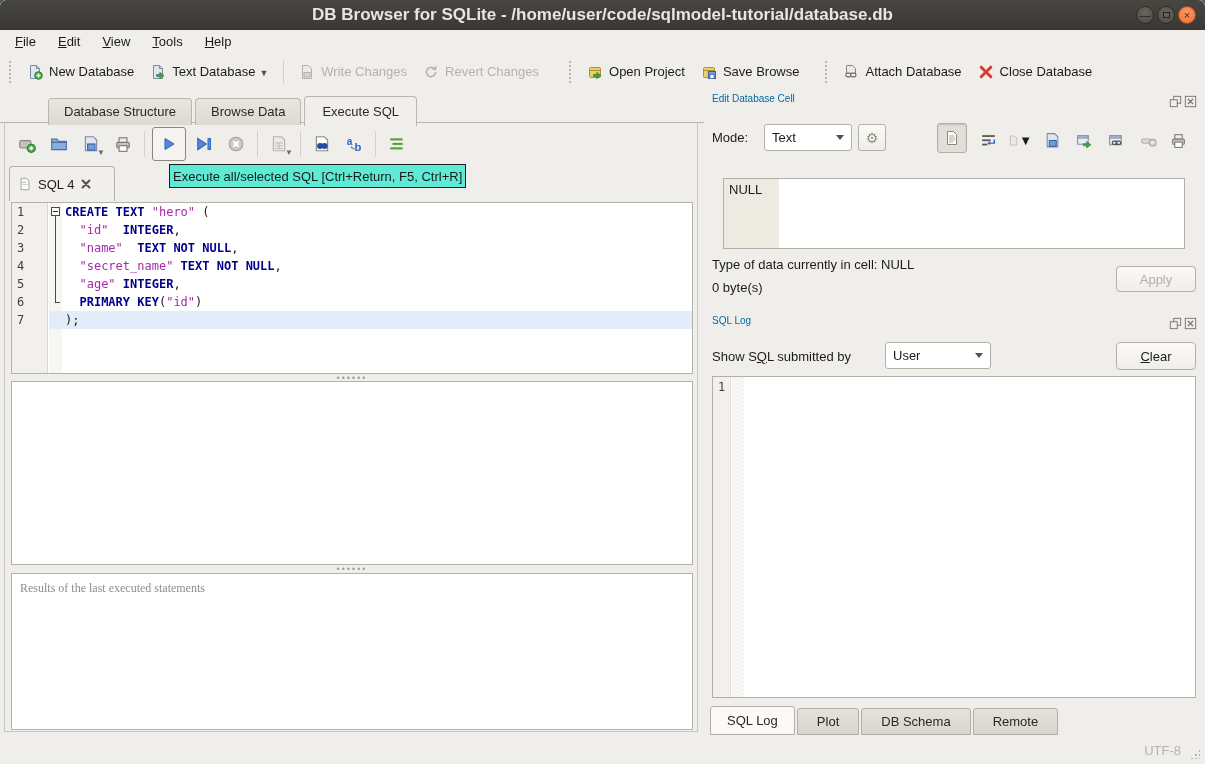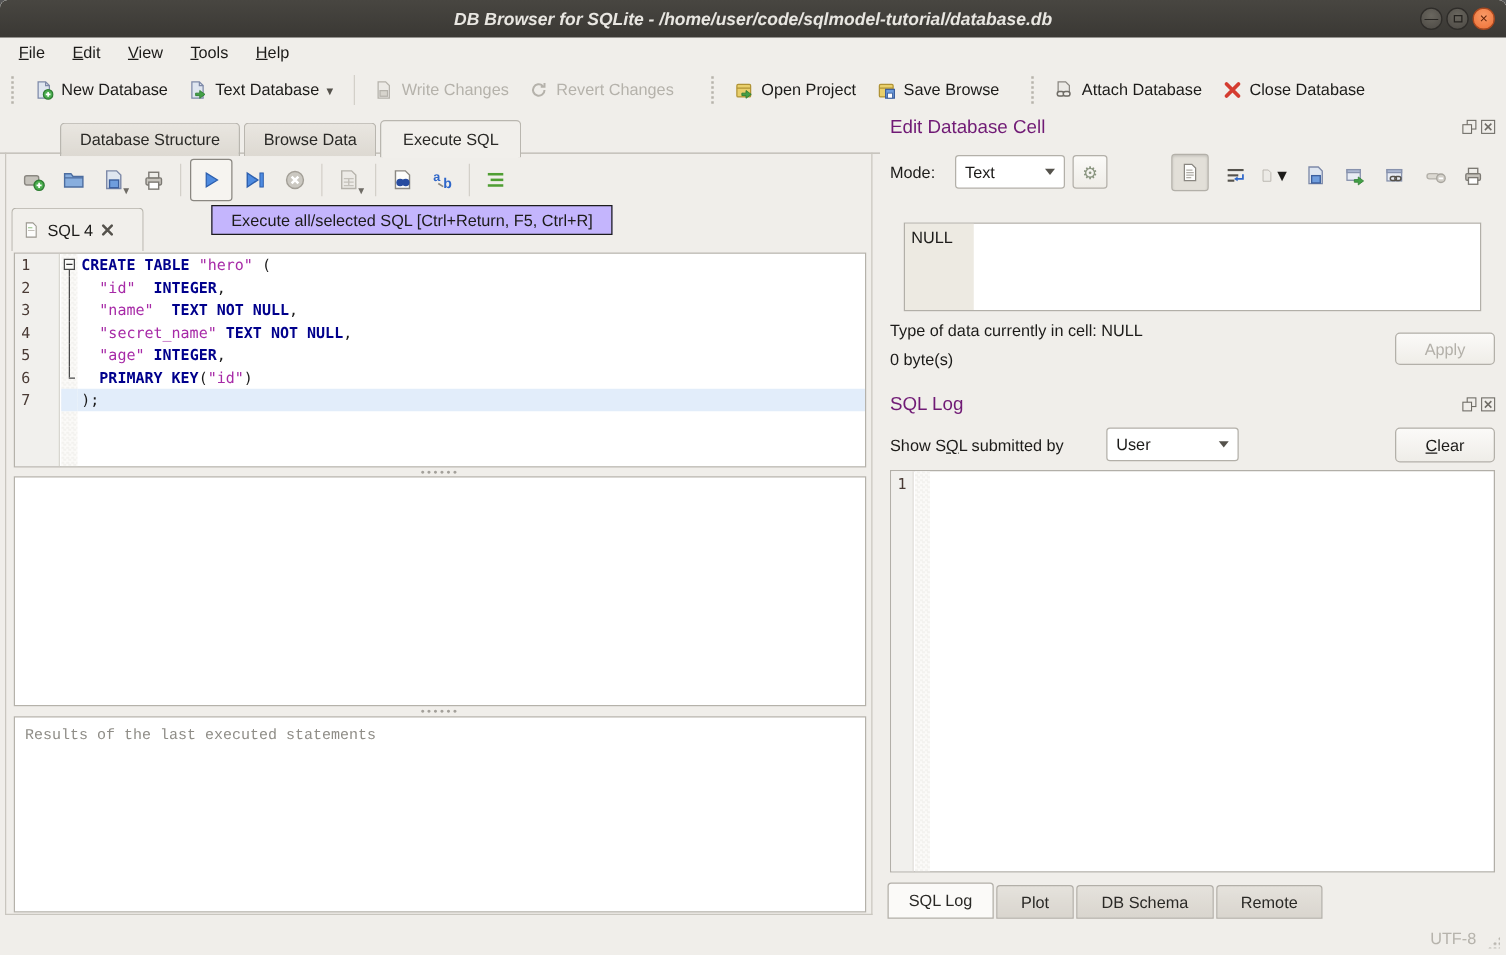--- a/index.html
+++ b/index.html
@@ -6,21 +6,21 @@
   html,body { background:#555; }
   .window {
     position:relative; width:1205px; height:764px; overflow:hidden;
     background:#f0eeea; font-family:"Liberation Sans", sans-serif; font-size:13px; color:#1c1b19;
     border-radius:6px 6px 0 0;
   }
   
   .titlebar { position:absolute; left:0; top:0; width:100%; height:30px;
     background:linear-gradient(#484641,#3a3834); border-radius:6px 6px 0 0;
     display:flex; align-items:center; justify-content:center; }
-  .titlebar .title { color:#e8e6e1; font-weight:bold; font-size:14px;font-style:italic; }
+  .titlebar .title { color:#e8e6e1; font-weight:bold; font-size:17px; }
   .winbtns { position:absolute; right:9px; top:6px; display:flex; gap:3px; }
   .winbtn { width:18px; height:18px; border-radius:50%; display:flex; align-items:center; justify-content:center;
     background:radial-gradient(circle at 50% 35%, #6a675f, #4b4843); border:1px solid #2e2c29; color:#24221f;
     font-size:11px; line-height:1; }
   .winbtn.close { background:radial-gradient(circle at 50% 35%, #f99a66, #ee7036); border:1px solid #a9481f; color:#5e2108; }
   .winbtn .sq { width:7px; height:6px; border:1px solid #24221f; }
   
   .menubar { position:absolute; left:0; top:30px; width:100%; height:23px; display:flex; align-items:center; padding-left:4px; }
   .menu-item { padding:2px 11px; }
   
@@ -43,22 +43,22 @@
   .sql-toolbar { position:absolute; left:6px; top:3px; height:38px; display:flex; align-items:center; }
   .sicon { display:flex; align-items:center; justify-content:center; width:26px; height:26px; margin:0 3px; position:relative; }
   .sicon .mini-drop { position:absolute; right:-1px; bottom:0; font-size:8px; color:#6f6c66; }
   .exec-btn { width:34px; height:34px; border:1px solid #8a8781; border-radius:3px; background:#f6f4f0;
     display:flex; align-items:center; justify-content:center; margin:0 2px; }
   .ssep { width:1px; height:26px; background:#d3d0c9; margin:0 5px; }
   
   .sqlfiletab { position:absolute; left:4px; top:44px; height:35px; width:106px; background:#f1efeb;
     border:1px solid #b5b2aa; border-bottom:none; border-radius:4px 4px 0 0; display:flex; align-items:center; gap:6px; padding:0 8px; z-index:1; }
   
-  .tooltip { position:absolute; left:164px; top:42px; height:24px; background:#c4b5fd; border:1px solid #1c1c1c;
-    display:flex; align-items:center; padding:0 15px; z-index:5; white-space:nowrap; }
+  .tooltip { position:absolute; left:164px; top:42px; height:24px; background:#5eead4; border:1px solid #1c1c1c;
+    display:flex; align-items:center; padding:0 3px; z-index:5; white-space:nowrap; }
   
   .editor { position:absolute; left:6px; top:80px; width:682px; height:172px; background:#fff; border:1px solid #b5b2aa; overflow:hidden; }
   .editor .underlay-gutter { position:absolute; left:0; top:0; bottom:0; width:36px; background:#f1f0ed; border-right:1px solid #d8d6d0; }
   .editor .underlay-fold { position:absolute; left:37px; top:0; bottom:0; width:13px;
     background:conic-gradient(#f3f2ef 25%, #fbfaf8 0 50%, #f3f2ef 0 75%, #fbfaf8 0) 0 0/4px 4px; }
   .code-row { position:relative; display:flex; height:18px; line-height:18px; font-family:"DejaVu Sans Mono", monospace; font-size:12px; }
   .gutter-num { flex:0 0 37px; padding-left:5px; color:#4a3b35; }
   .fold { flex:0 0 13px; position:relative; }
   .code-text { white-space:pre; padding-left:3px; color:#1a1a1a; }
   .code-row.current .code-text, .code-row.current .fold { background:#e2edfa; }
@@ -69,24 +69,24 @@
   .fold-open .fbox { position:absolute; left:2px; top:4px; width:9px; height:9px; border:1px solid #4a4a4a; background:#fbfbf9; }
   .fold-open .fbox::after { content:''; position:absolute; left:1px; top:3px; width:5px; height:1px; background:#333; }
   .fold-open .ftail { position:absolute; left:6px; top:13px; bottom:0; width:1px; background:#4a4a4a; }
   .fold-line::before { content:''; position:absolute; left:6px; top:0; bottom:0; width:1px; background:#4a4a4a; }
   .fold-corner::before { content:''; position:absolute; left:6px; top:0; height:9px; width:1px; background:#4a4a4a; }
   .fold-corner::after { content:''; position:absolute; left:6px; top:9px; width:5px; height:1px; background:#4a4a4a; }
   
   .hsplit { position:absolute; left:6px; width:682px; height:7px; display:flex; align-items:center; justify-content:center; }
   .hsplit .dots { color:#a3a09a; font-size:9px; letter-spacing:2px; line-height:4px; }
   .pane { position:absolute; left:6px; width:682px; background:#fff; border:1px solid #b5b2aa; }
-  .results-text { font-family:Liberation Mono, monospace; font-size:12px; color:#8f8d87; padding:7px 8px; }
+  .results-text { font-family:Liberation Serif, serif; font-size:12px; color:#8f8d87; padding:7px 8px; }
   
   .right { position:absolute; left:705px; top:0; width:500px; height:646px; }
-  .dock-title { position:absolute; left:7px; font-size:15px; color:#701a75; }
+  .dock-title { position:absolute; left:7px; font-size:10px; color:#0369a1; }
   .dock-icons { position:absolute; display:flex; gap:2px; }
   .combo { background:#fff; border:1px solid #b3b0a9; border-radius:3px; display:flex; align-items:center;
     justify-content:space-between; padding:0 7px; height:27px; }
   .combo .arrow { width:0; height:0; border-left:4px solid transparent; border-right:4px solid transparent; border-top:5px solid #55524c; margin-left:8px; }
   .sq-btn { border:1px solid #b3b0a9; border-radius:3px; background:linear-gradient(#fbfaf8,#efede8);
     display:flex; align-items:center; justify-content:center; }
   .sq-btn.pressed { background:#e2dfd8; box-shadow:inset 0 1px 2px rgba(0,0,0,.15); }
   .ricon { position:absolute; top:38px; width:24px; height:24px; display:flex; align-items:center; justify-content:center; }
   .cellbox { position:absolute; left:18px; top:88px; width:462px; height:71px; background:#fff; border:1px solid #b2afa8; }
   .cellbox .strip { position:absolute; left:0; top:0; bottom:0; width:55px; background:#edeae2; }
@@ -334,21 +334,21 @@
         <div class="editor">
           <div class="underlay-gutter"></div>
           <div class="underlay-fold"></div>
           <div id="code-lines" style="position:relative;">
               <div class="code-row">
                 <span class="gutter-num">1</span>
                 <span class="fold fold-open">
                   <span class="fbox"></span>
                   <span class="ftail"></span>
                 </span>
-                <span class="code-text"><span class="t-kw">CREATE TABLE</span><span class="t-pl"> </span><span class="t-st">"hero"</span><span class="t-pl"> (</span></span>
+                <span class="code-text"><span class="t-kw">CREATE TEXT</span><span class="t-pl"> </span><span class="t-st">"hero"</span><span class="t-pl"> (</span></span>
               </div>
               <div class="code-row">
                 <span class="gutter-num">2</span>
                 <span class="fold fold-line"></span>
                 <span class="code-text"><span class="t-pl">  </span><span class="t-st">"id"</span><span class="t-pl">  </span><span class="t-kw">INTEGER</span><span class="t-pl">,</span></span>
               </div>
               <div class="code-row">
                 <span class="gutter-num">3</span>
                 <span class="fold fold-line"></span>
                 <span class="code-text"><span class="t-pl">  </span><span class="t-st">"name"</span><span class="t-pl">  </span><span class="t-kw">TEXT NOT NULL</span><span class="t-pl">,</span></span>

